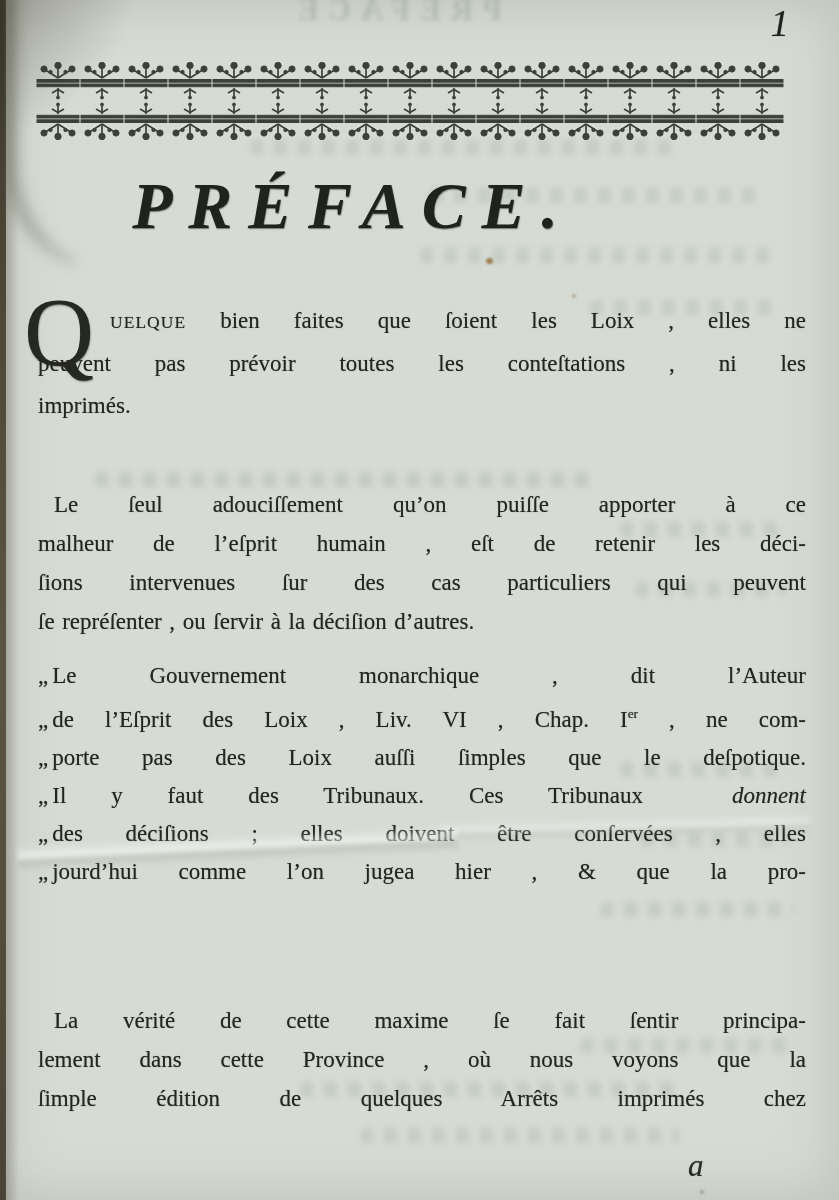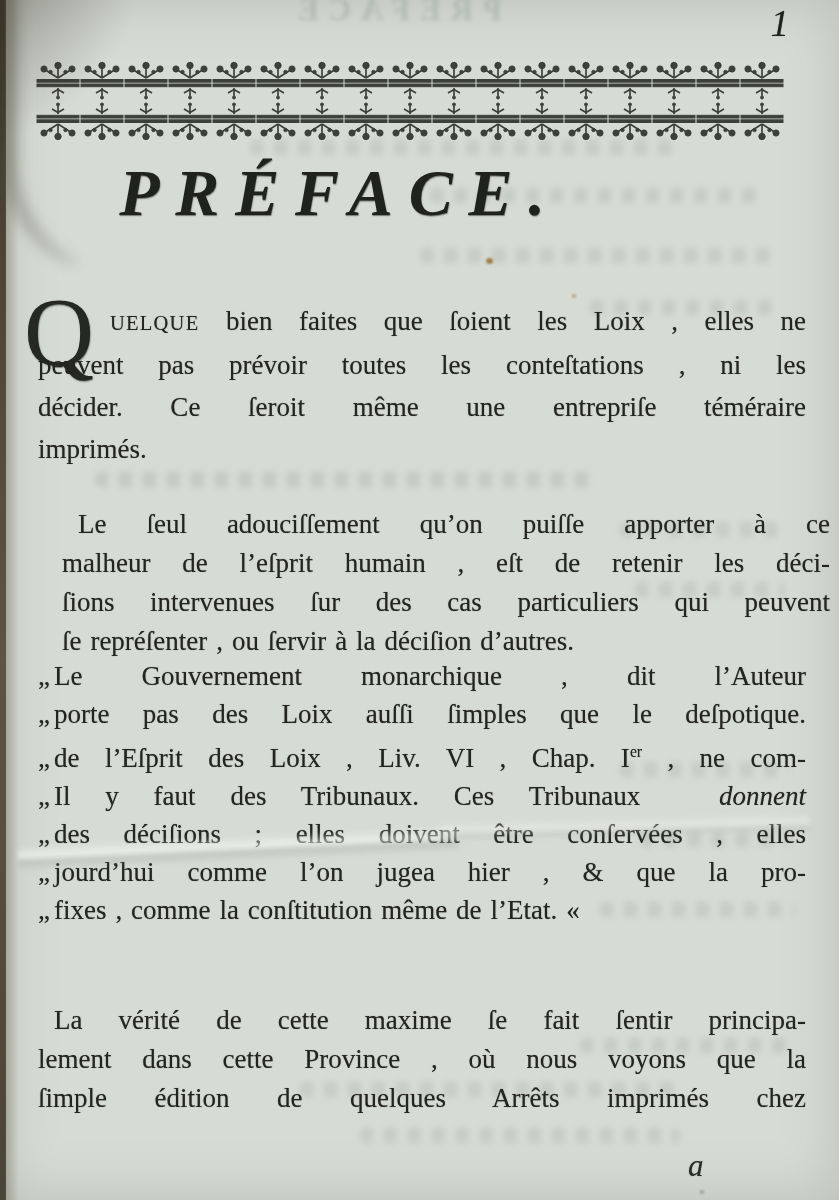--- a/index.html
+++ b/index.html
@@ -59,37 +59,37 @@
   }
   .ghost-line{
     position:absolute;height:15px;
     background:repeating-linear-gradient(90deg,rgba(112,132,116,0.38) 0 13px,transparent 13px 24px);
     filter:blur(3px);opacity:0.42;border-radius:6px;
   }
 
   .ornament{ position:absolute;left:36px;top:62px; }
 
   .title{
-    position:absolute;left:42px;top:152px;width:590px;margin:3px;
+    position:absolute;left:42px;top:152px;width:590px;margin:16px;
     text-align:center;
     font-size:66px;font-weight:bold;font-style:italic;
     letter-spacing:0.24em;
     color:#20231c;
     text-shadow:0.5px 0.5px 1.2px rgba(32,35,28,0.55);
   }
 
   .dropcap{
     position:absolute;left:24px;top:288px;
     font-size:97px;line-height:90px;
     color:#262921;text-shadow:0.5px 0.5px 1.5px rgba(32,35,28,0.5);
   }
 
-  .para{ position:absolute;left:38px;width:768px;font-size:27px; }
+  .para{ position:absolute;left:38px;width:768px;font-size:23px; }
   .p1{ top:300px;line-height:42px; }
-  .p2{ top:505px;line-height:39px;margin-left:24px; }
+  .p2{ top:485px;line-height:39px; }
   .p3{ top:657px;line-height:38px; }
   .p4{ top:1001px;line-height:39px; }
 
   .line{ display:block;text-align:justify;text-align-last:justify;-moz-text-align-last:justify;
          word-spacing:0.08em; }
   .line.last{ text-align-last:left;-moz-text-align-last:left; }
   .dc-indent{ padding-left:72px; }
   .ind{ text-indent:16px; }
   .smallcaps{ font-size:0.76em;letter-spacing:0.06em; }
   sup{ font-size:0.58em; }
@@ -177,39 +177,37 @@
     </g>
   </svg>
 
   <h1 class="title">PRÉFACE.</h1>
 
   <div class="dropcap">Q</div>
 
   <div class="para p1 ink">
     <span class="line dc-indent"><span class="smallcaps">UELQUE</span><span> bien faites que ſoient les Loix , elles ne</span></span>
     <span class="line">peuvent pas prévoir toutes les conteſtations , ni les</span>
-    <span class="line">décider. Ce ſeroit même une entrepriſe téméraire</span>
     <span class="line last">imprimés.</span>
   </div>
 
   <div class="para p2 ink">
     <span class="line ind">Le ſeul adouciſſement qu’on puiſſe apporter à ce</span>
     <span class="line">malheur de l’eſprit humain , eſt de retenir les déci-</span>
     <span class="line">ſions intervenues ſur des cas particuliers qui peuvent</span>
     <span class="line last">ſe repréſenter , ou ſervir à la déciſion d’autres.</span>
   </div>
 
   <div class="para p3 ink">
     <span class="line"><span class="qm">„</span><span>Le Gouvernement monarchique , dit l’Auteur</span></span>
+    <span class="line"><span class="qm">„</span><span>de l’Eſprit des Loix , Liv. VI , Chap. I</span><sup>er</sup><span> , ne com-</span></span>
     <span class="line"><span class="qm">„</span><span>porte pas des Loix auſſi ſimples que le deſpotique.</span></span>
-    <span class="line"><span class="qm">„</span><span>de l’Eſprit des Loix , Liv. VI , Chap. I</span><sup>er</sup><span> , ne com-</span></span>
     <span class="line"><span class="qm">„</span><span>Il y faut des Tribunaux. Ces Tribunaux </span><span class="it">donnent</span></span>
     <span class="line"><span class="qm">„</span><span>des déciſions ; elles doivent être conſervées , elles</span></span>
     <span class="line"><span class="qm">„</span><span>jourd’hui comme l’on jugea hier , &amp; que la pro-</span></span>
-    <span class="line last"><span class="qm">„</span><span>fixes , comme la conſtitution même de l’Etat. </span><span>«</span></span>
   </div>
 
   <div class="para p4 ink">
     <span class="line ind">La vérité de cette maxime ſe fait ſentir principa-</span>
     <span class="line">lement dans cette Province , où nous voyons que la</span>
     <span class="line">ſimple édition de quelques Arrêts imprimés chez</span>
   </div>
 
   <div class="signature-mark">a</div>
 

